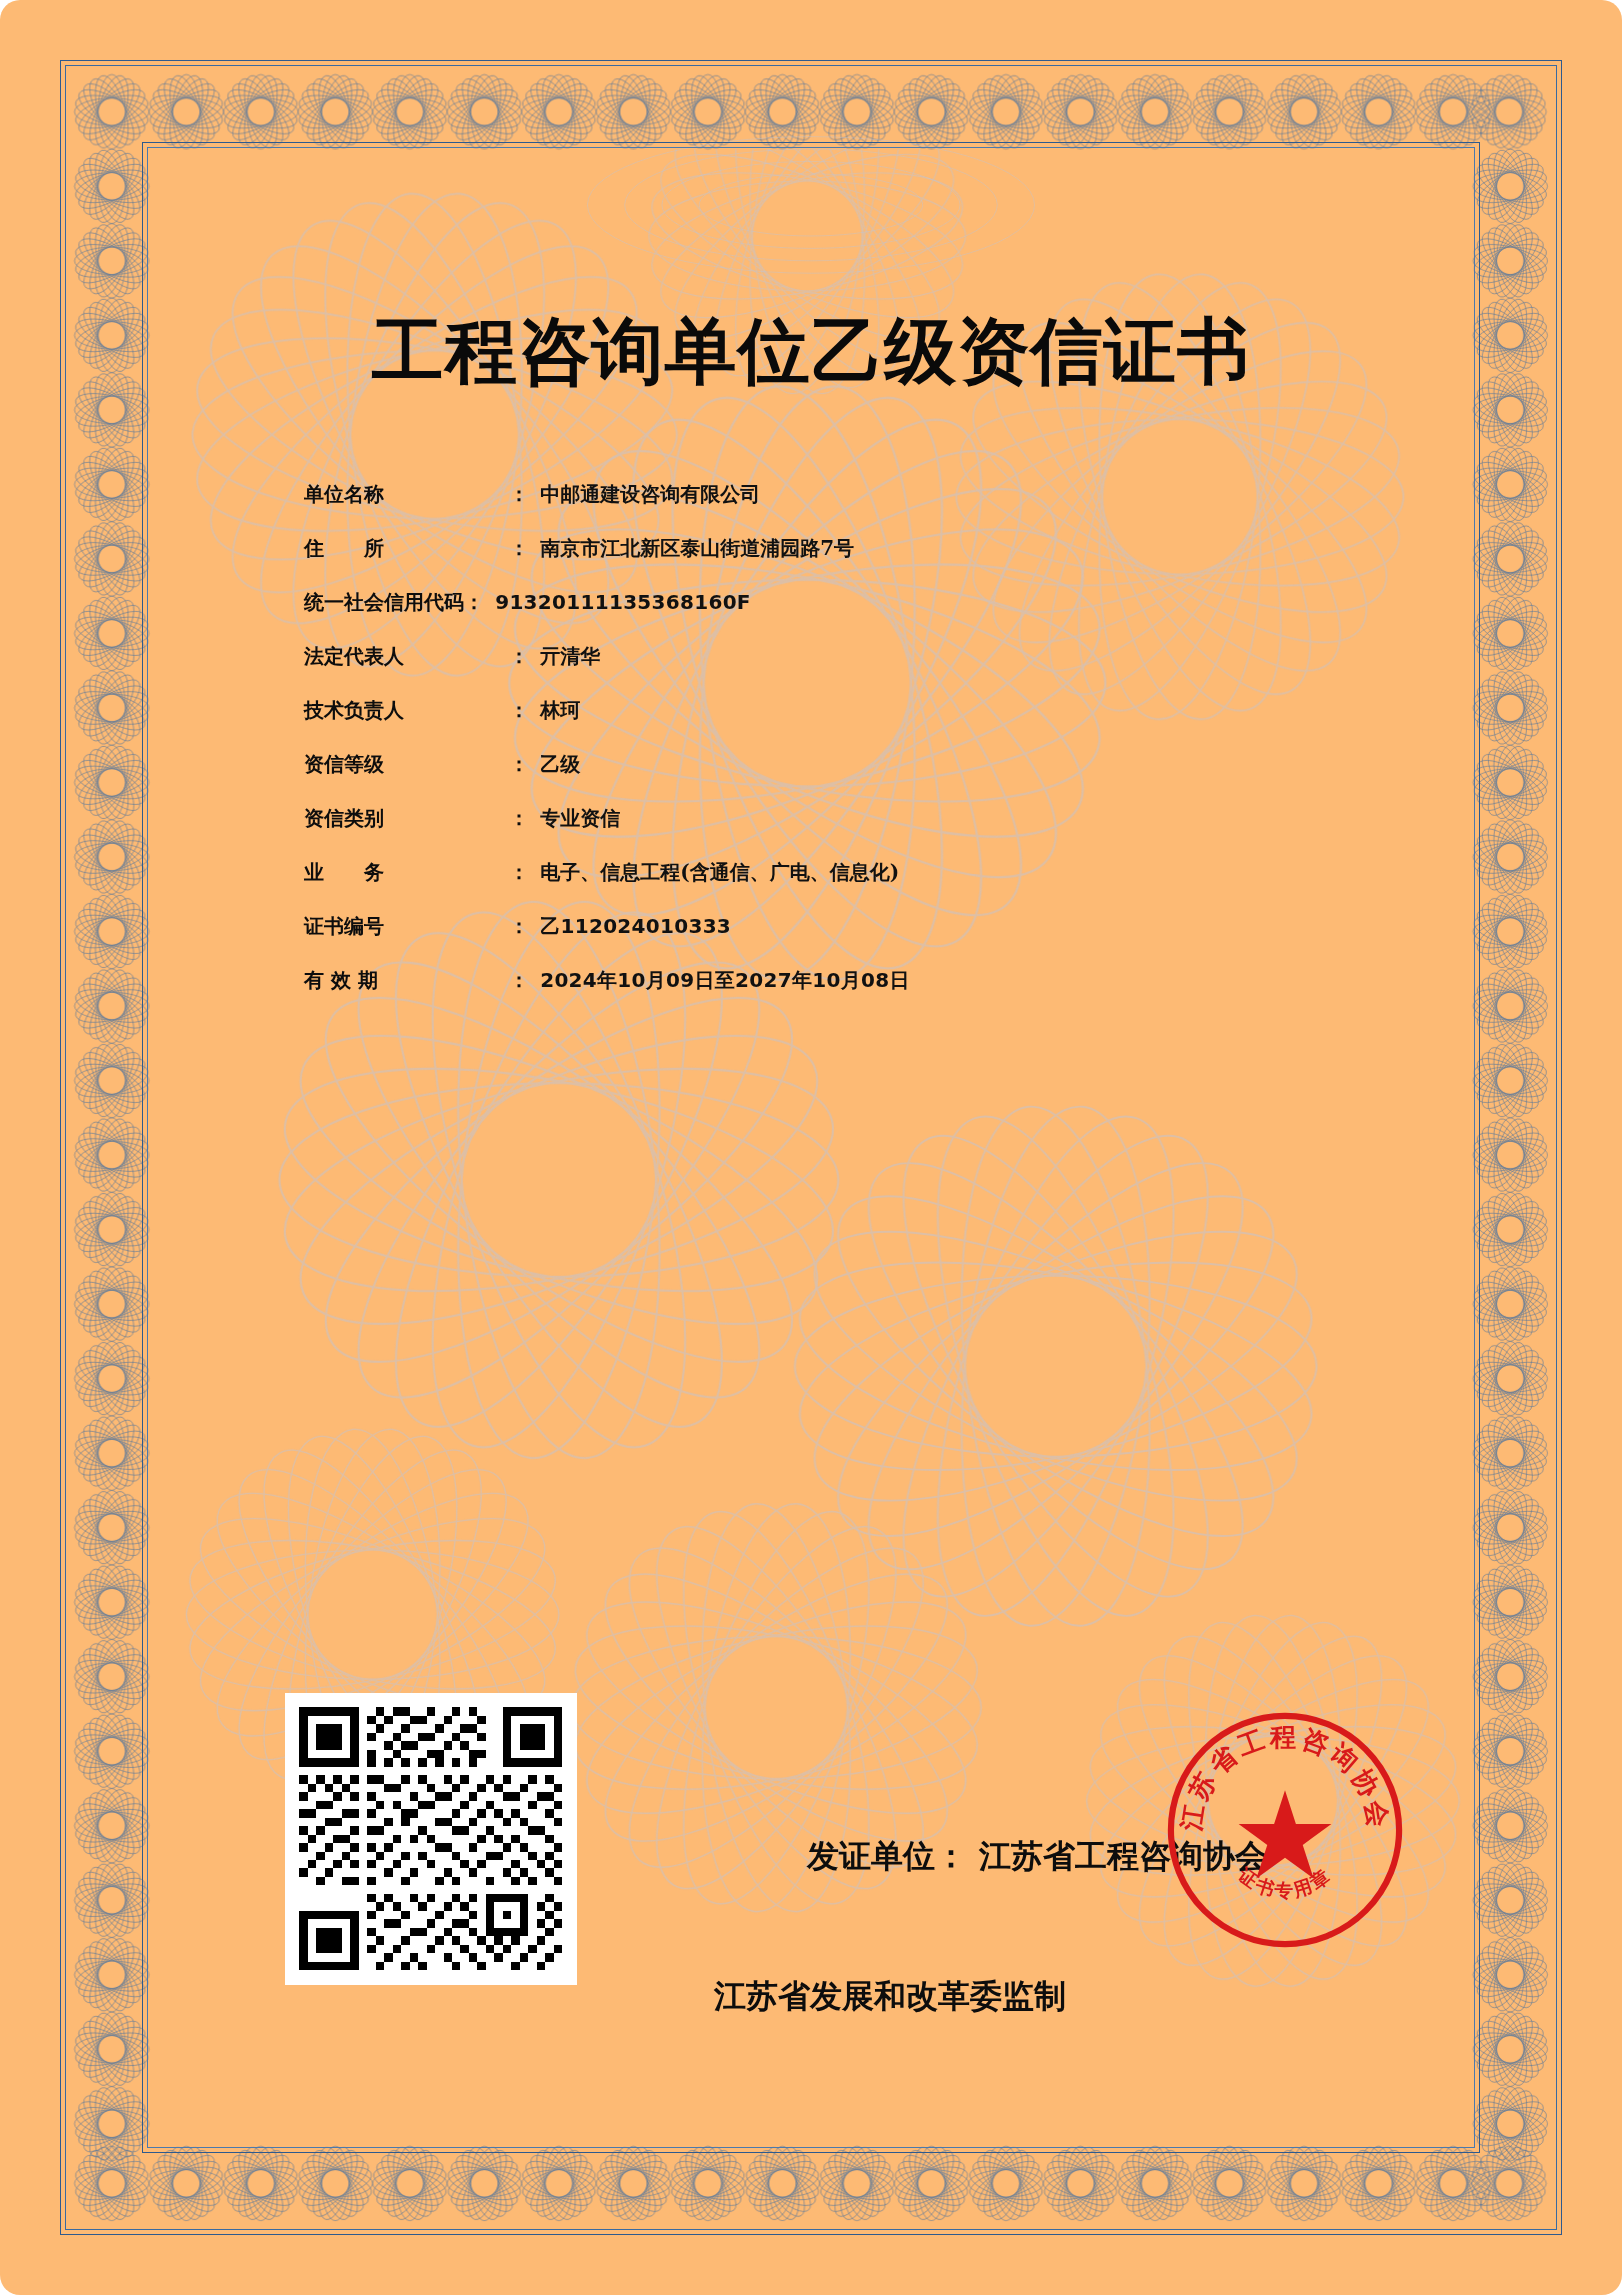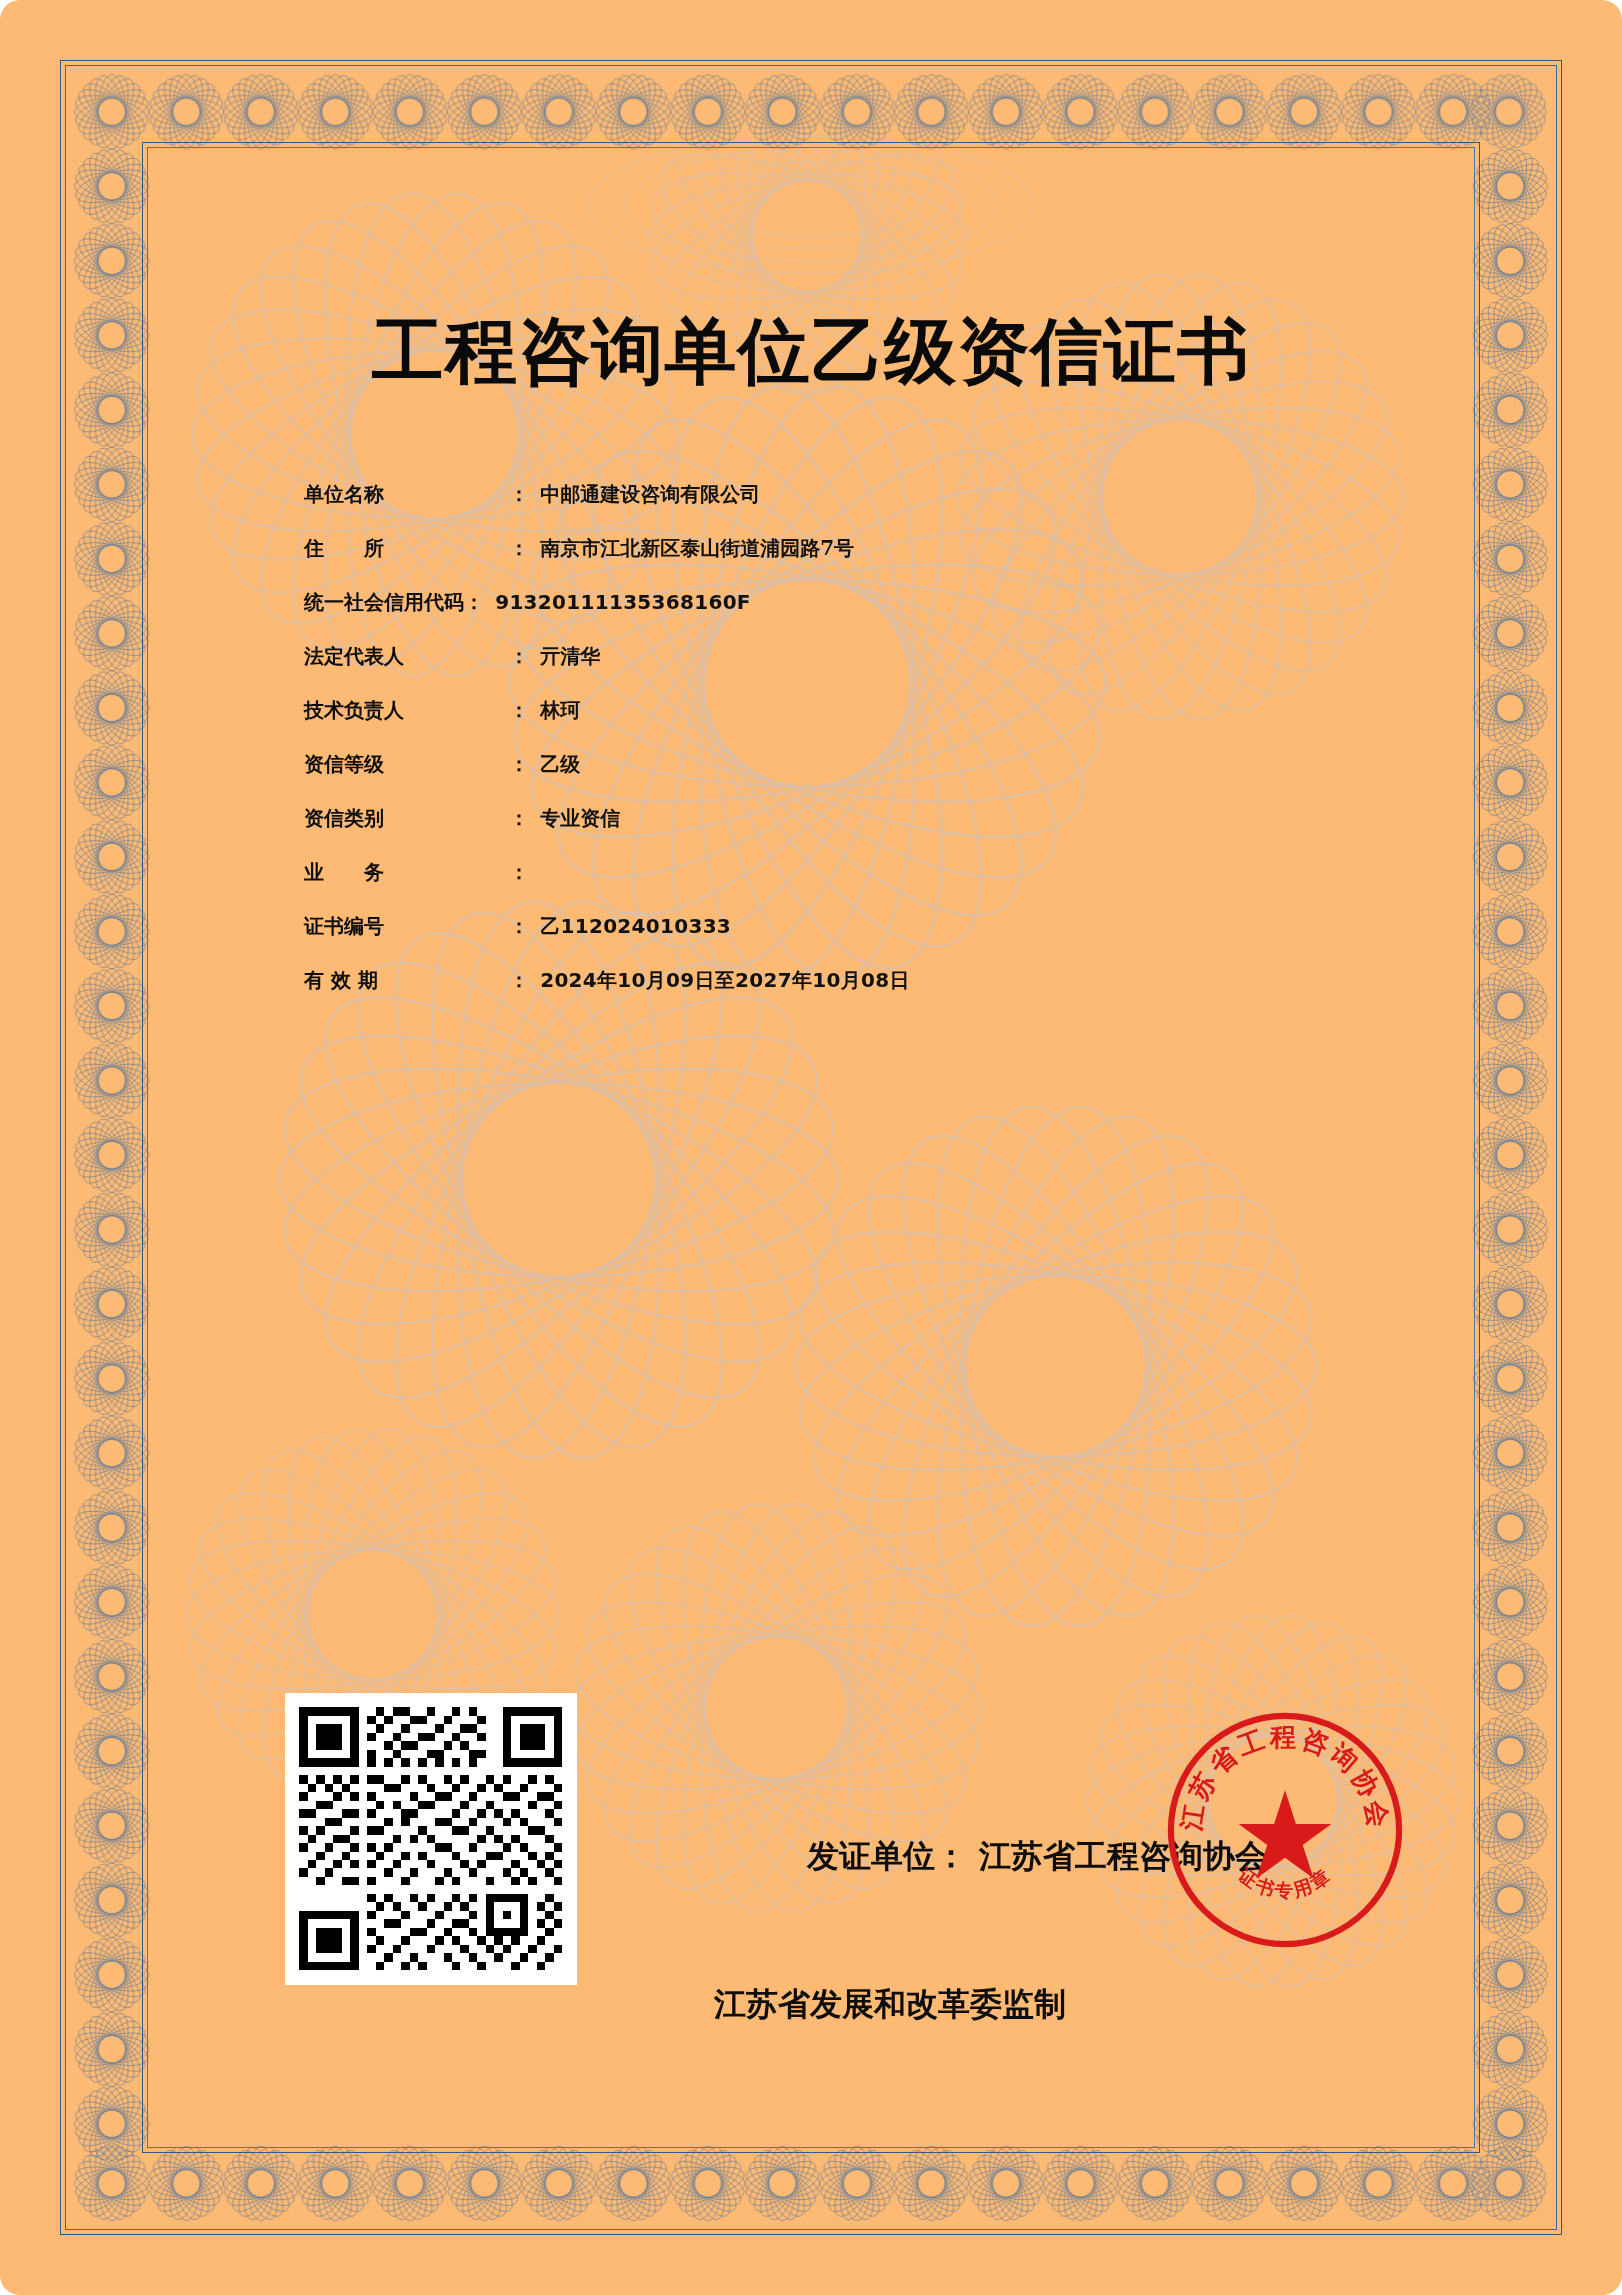--- a/index.html
+++ b/index.html
@@ -176,21 +176,21 @@
     left: 975px;
     bottom: 155px;
     width: 248px;
     height: 248px;
     pointer-events: none;
   }
 
   .supervisor-line {
     position: absolute;
     left: 528px;
-    bottom: 82px;
+    bottom: 90px;
     font-size: 32px;
     font-weight: 600;
     color: #0d0d0d;
     white-space: nowrap;
   }
 </style>
 </head>
 <body>
 
 <div class="cert-page">
@@ -415,20 +415,21 @@
 
       <div class="field-row">
         <span class="lbl-col field-label">资信类别</span>
         <span class="field-colon">：</span>
         <span class="field-value">专业资信</span>
       </div>
 
       <div class="field-row">
         <span class="lbl-col field-label">业　　务</span>
         <span class="field-colon">：</span>
+        <span class="field-value">电子、信息工程(含通信、广电、信息化)</span>
       </div>
 
       <div class="field-row">
         <span class="lbl-col field-label">证书编号</span>
         <span class="field-colon">：</span>
         <span class="field-value mono">乙112024010333</span>
       </div>
 
       <div class="field-row">
         <span class="lbl-col field-label">有 效 期</span>

